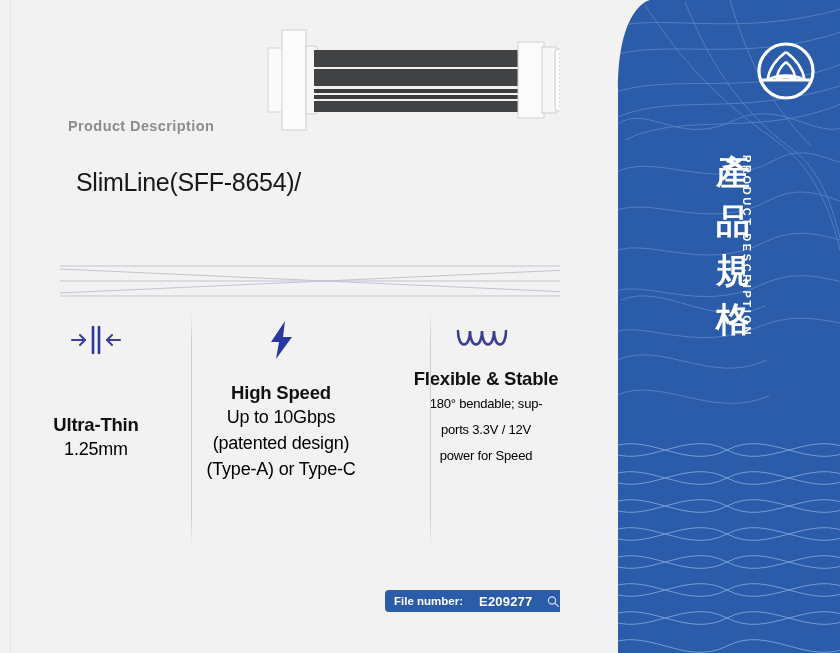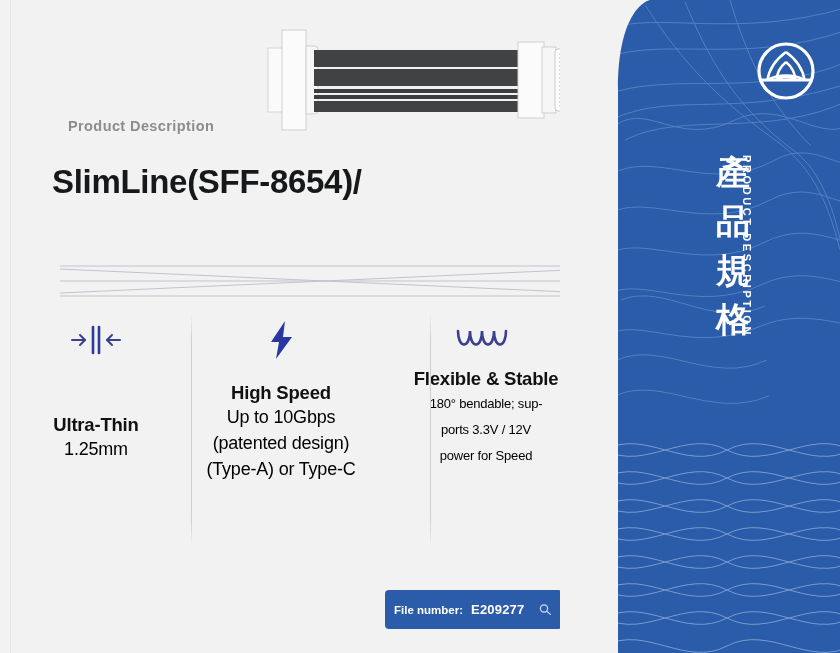--- a/index.html
+++ b/index.html
@@ -24,22 +24,22 @@
   .curve-wrap{
     position:absolute;left:560px;top:0;width:90px;height:653px;overflow:hidden;pointer-events:none;
   }
 
   
   .kicker{
     position:absolute;left:68px;top:118px;
     font-size:14.5px;font-weight:bold;color:#8d8d8d;letter-spacing:.4px;
   }
   .title{
-    position:absolute;left:52px;top:160px;width:520px;
-    font-size:33px;line-height:44px;font-weight:bold;color:#16181a;
+    position:absolute;left:76px;top:160px;width:520px;
+    font-size:25px;line-height:44px;font-weight:normal;color:#16181a;
     letter-spacing:-.3px;
   }
   .title .l2{display:block;}
 
   
   .cable{position:absolute;left:250px;top:20px;width:360px;height:120px;}
 
   
   .cross-lines{position:absolute;left:60px;top:258px;width:530px;height:48px;}
 
@@ -69,26 +69,26 @@
   .feat.f3 p{font-size:13px;line-height:25px;}
   .vdiv{
     position:absolute;top:0;width:1px;height:235px;
     background:linear-gradient(180deg,rgba(200,200,200,0) 0%,#cfcfcf 12%,#cfcfcf 88%,rgba(200,200,200,0) 100%);
   }
   .vdiv.d1{left:175px;}
   .vdiv.d2{left:414px;}
 
   
   .badge{
-    position:absolute;left:385px;top:590px;height:39px;
+    position:absolute;left:385px;top:590px;height:22px;
     background:#2a5caa;border-radius:4px;
     display:flex;align-items:center;padding:0 9px;box-sizing:border-box;
     color:#fff;font-size:11.5px;font-weight:bold;
   }
-  .badge .bnum{margin-left:8px;font-size:13px;font-weight:bold;letter-spacing:.2px;}
+  .badge .bnum{margin-left:16px;font-size:13px;font-weight:bold;letter-spacing:.2px;}
   .badge .mag{margin-left:14px;display:flex;align-items:center;}
 
   
   .cn-text{
     position:absolute;left:706px;top:148px;width:56px;
     color:#fff;font-size:34px;line-height:49px;font-weight:bold;
     text-align:center;letter-spacing:2px;
     font-family:"DejaVu Sans","Liberation Sans",sans-serif;
   }
   .cn-text span{display:block;}

